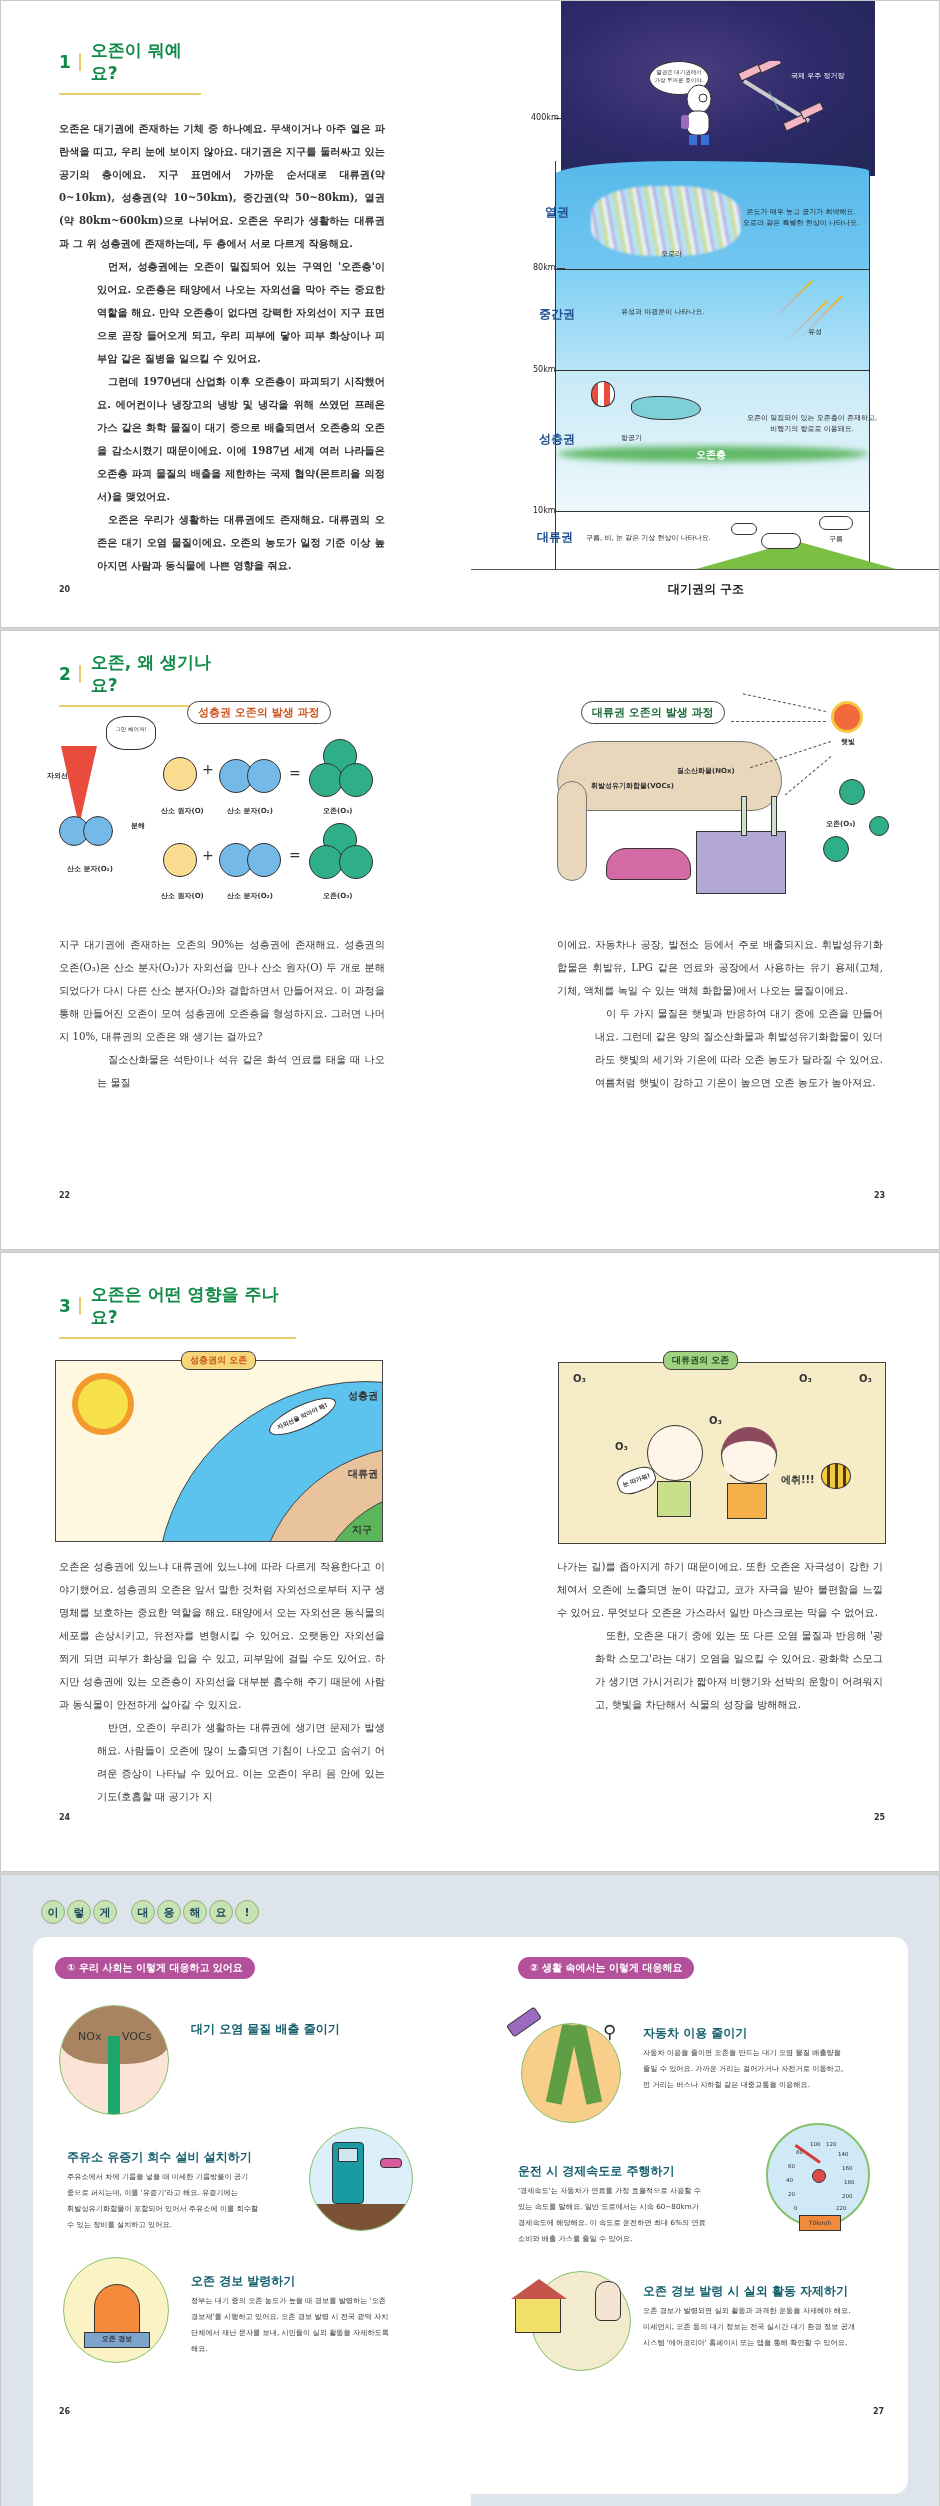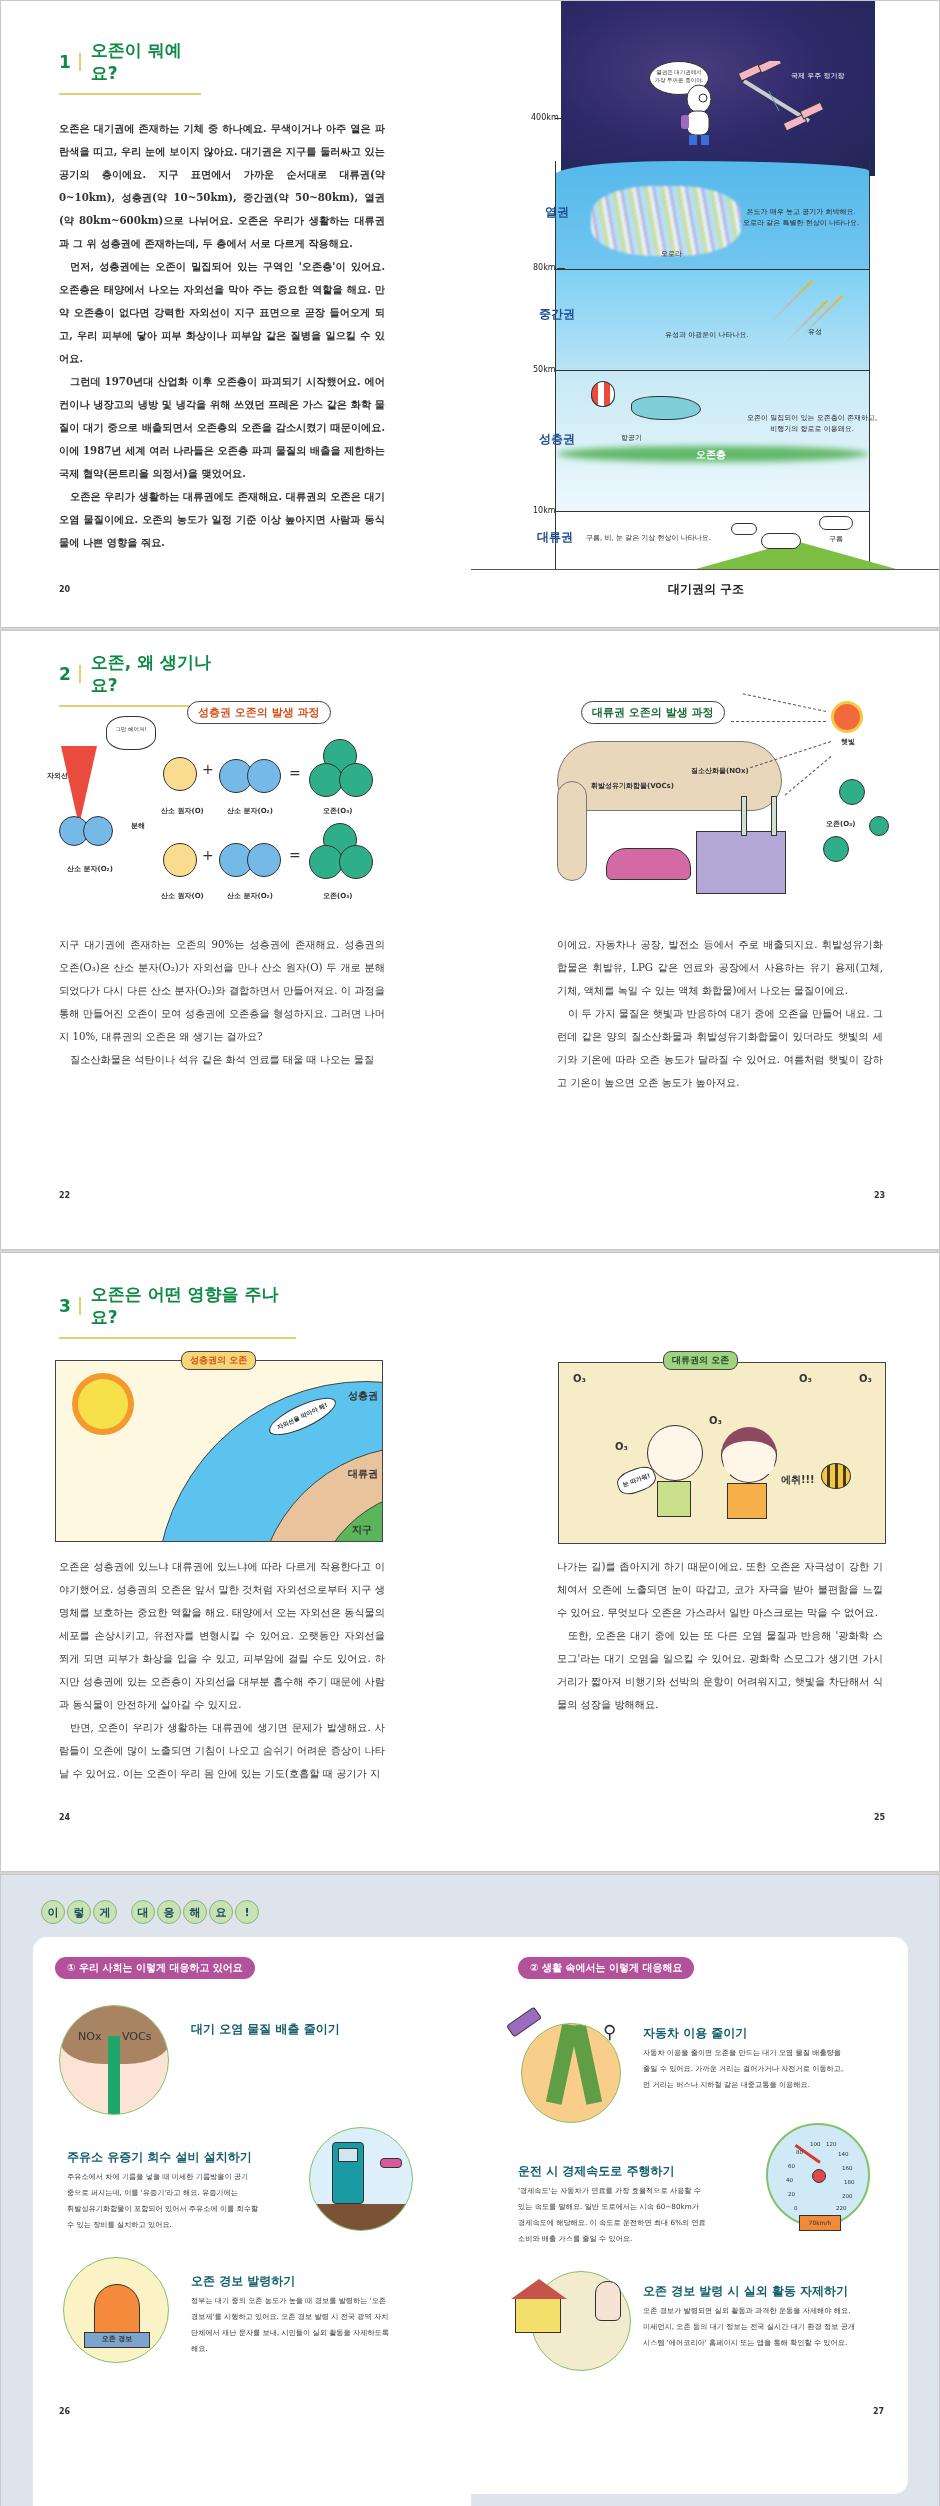--- a/index.html
+++ b/index.html
@@ -7,21 +7,21 @@
   .spread { position: relative; width: 940px; background: #fff; border: 1px solid #c8c8c8; overflow: hidden; }
   .spread + .spread { margin-top: 2px; }
   .page { position: absolute; top: 0; bottom: 0; width: 470px; }
   .page.left { left: 0; }
   .page.right { left: 470px; }
   .sec-title { position: absolute; left: 58px; display: flex; align-items: center; font-weight: bold; font-size: 17px; color: #0f8a46; padding-bottom: 8px; border-bottom: 2px solid #e6cf6a; }
   .sec-title .num { margin-right: 8px; }
   .sec-title .bar { display: inline-block; width: 2px; height: 18px; background: #e6cf6a; margin-right: 10px; }
   .body-text { position: absolute; font-family: "DejaVu Serif", serif; font-size: 10.2px; line-height: 23px; color: #333; text-align: justify; }
   .body-text p { text-indent: 0; }
-  .body-text p.ind { text-indent: 11px; }
+  .body-text p.ind { text-indent: 11px; margin-left: 38px; }
   .pnum { position: absolute; font-size: 8px; font-weight: bold; color: #333; }
 
   
   .atmo { position: absolute; left: 0; top: 0; width: 470px; height: 610px; }
   .atmo .space { position: absolute; left: 90px; top: 0; width: 314px; height: 175px; background: radial-gradient(ellipse at 40% 40%, #4a3d7e 0%, #2e2a6a 50%, #222656 100%); }
   .atmo .thermo { position: absolute; left: 84px; top: 160px; width: 314px; height: 108px; background: linear-gradient(#55b9ea, #72c6f0); border-radius: 40% 60% 0 0 / 14px 10px 0 0; }
   .atmo .meso { position: absolute; left: 84px; top: 268px; width: 314px; height: 101px; background: linear-gradient(#7fd0f4, #b8e3f6); border-top: 1px solid #333; }
   .atmo .strato { position: absolute; left: 84px; top: 369px; width: 314px; height: 141px; background: linear-gradient(#c6e9f6, #eef8fc); border-top: 1px solid #333; }
   .atmo .tropo { position: absolute; left: 84px; top: 510px; width: 314px; height: 58px; background: #fff; border-top: 1px solid #333; }
   .atmo .vline { position: absolute; left: 84px; top: 160px; width: 1px; height: 408px; background: #333; }
@@ -136,21 +136,21 @@
       <div class="tick" style="left:62px; top:364px;">50km</div>
       <div class="tick" style="left:62px; top:505px;">10km</div>
 
       <div class="aurora"></div>
       <div class="desc" style="left:190px; top:248px;">오로라</div>
       <div class="layer-name" style="left:74px; top:203px;">열권</div>
       <div class="desc" style="left:272px; top:206px; white-space:pre-line;">온도가 매우 높고 공기가 희박해요.
 오로라 같은 특별한 현상이 나타나요.</div>
 
       <div class="layer-name" style="left:68px; top:305px;">중간권</div>
-      <div class="desc" style="left:150px; top:329px;margin-left:44px;">유성과 야광운이 나타나요.</div>
+      <div class="desc" style="left:150px; top:306px;">유성과 야광운이 나타나요.</div>
       <div class="meteor" style="left:290px; top:300px;"></div>
       <div class="meteor" style="left:305px; top:320px;"></div>
       <div class="meteor" style="left:320px; top:315px;"></div>
       <div class="desc" style="left:337px; top:326px;">유성</div>
 
       <div class="balloon"></div>
       <div class="plane"></div>
       <div class="desc" style="left:150px; top:432px;">항공기</div>
       <div class="layer-name" style="left:68px; top:430px;">성층권</div>
       <div class="desc" style="left:248px; top:412px; white-space:pre-line;margin-left:28px;">오존이 밀집되어 있는 오존층이 존재하고,
@@ -215,21 +215,21 @@
       <p>지구 대기권에 존재하는 오존의 90%는 성층권에 존재해요. 성층권의 오존(O₃)은 산소 분자(O₂)가 자외선을 만나 산소 원자(O) 두 개로 분해되었다가 다시 다른 산소 분자(O₂)와 결합하면서 만들어져요. 이 과정을 통해 만들어진 오존이 모여 성층권에 오존층을 형성하지요. 그러면 나머지 10%, 대류권의 오존은 왜 생기는 걸까요?</p>
       <p class="ind">질소산화물은 석탄이나 석유 같은 화석 연료를 태울 때 나오는 물질</p>
     </div>
     <div class="pnum" style="left:58px; top:560px;">22</div>
   </div>
 
   <div class="page right">
     <div class="pill-title" style="left:110px; top:70px; color:#1f6a3a;">대류권 오존의 발생 과정</div>
     <div class="smoke" style="left:86px; top:110px; width:225px; height:70px;"></div>
     <div class="smoke" style="left:86px; top:150px; width:30px; height:100px; border-radius:20px;"></div>
-    <div class="mol-label" style="left:220px; top:135px;">질소산화물(NOx)</div>
+    <div class="mol-label" style="left:206px; top:135px;">질소산화물(NOx)</div>
     <div class="mol-label" style="left:120px; top:150px;">휘발성유기화합물(VOCs)</div>
     <div class="car"></div>
     <div class="factory"></div>
     <div class="chimney" style="left:270px; top:165px;"></div>
     <div class="chimney" style="left:300px; top:165px;"></div>
     <div class="sun" style="left:360px; top:70px; width:32px; height:32px;"></div>
     <div class="mol-label" style="left:370px; top:106px;">햇빛</div>
     <div class="wave" style="left:270px; top:80px; width:85px; transform:rotate(12deg);"></div>
     <div class="wave" style="left:260px; top:90px; width:95px;"></div>
     <div class="wave" style="left:275px; top:110px; width:85px; transform:rotate(-18deg);"></div>

